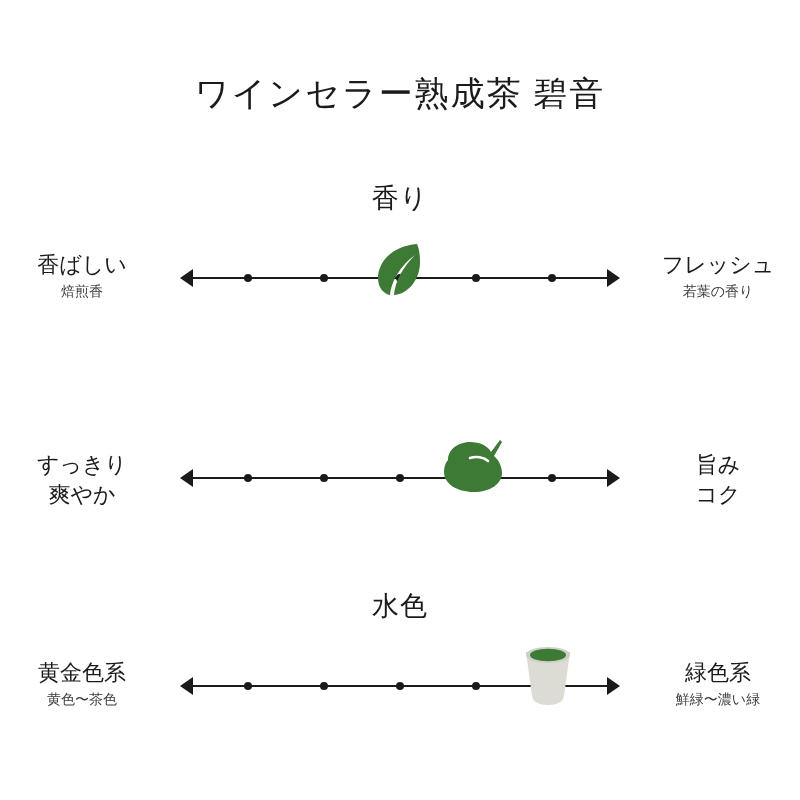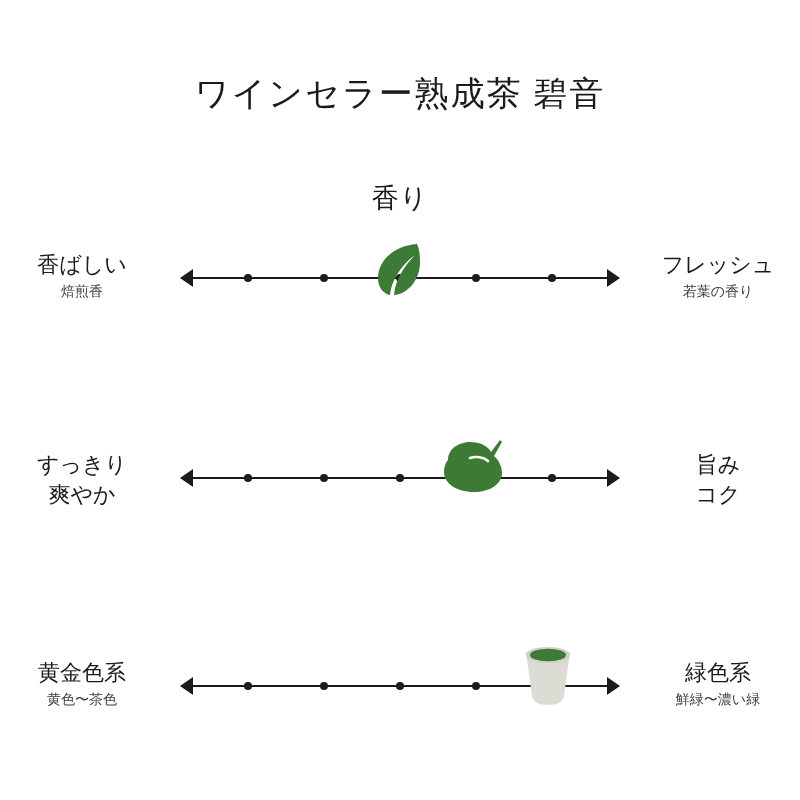--- a/index.html
+++ b/index.html
@@ -192,20 +192,21 @@
 
     <div class="marker marker-pot" style="left:472px;">
       <svg width="72" height="60" viewBox="0 0 72 60" xmlns="http://www.w3.org/2000/svg">
         <path d="M12 24 C12 12 24 6 34 6 C44 6 52 10 55 16 L64 4 L66 6 L58 20 C63 24 66 31 66 37 C66 48 54 56 38 56 C20 56 8 47 8 36 C8 32 9 27 12 24 Z" fill="#3d7a36"></path>
         <path d="M34 22 C40 20 48 21 52 25" stroke="#ffffff" stroke-width="2.6" fill="none" stroke-linecap="round"></path>
       </svg>
     </div>
   </div>
 
   <div class="scale scale-3">
+    <div class="scale-title">水色</div>
 
     <div class="side side-left">
       <div class="side-main">黄金色系</div>
       <div class="side-sub">黄色〜茶色</div>
     </div>
 
     <div class="side side-right">
       <div class="side-main">緑色系</div>
       <div class="side-sub">鮮緑〜濃い緑</div>
     </div>

